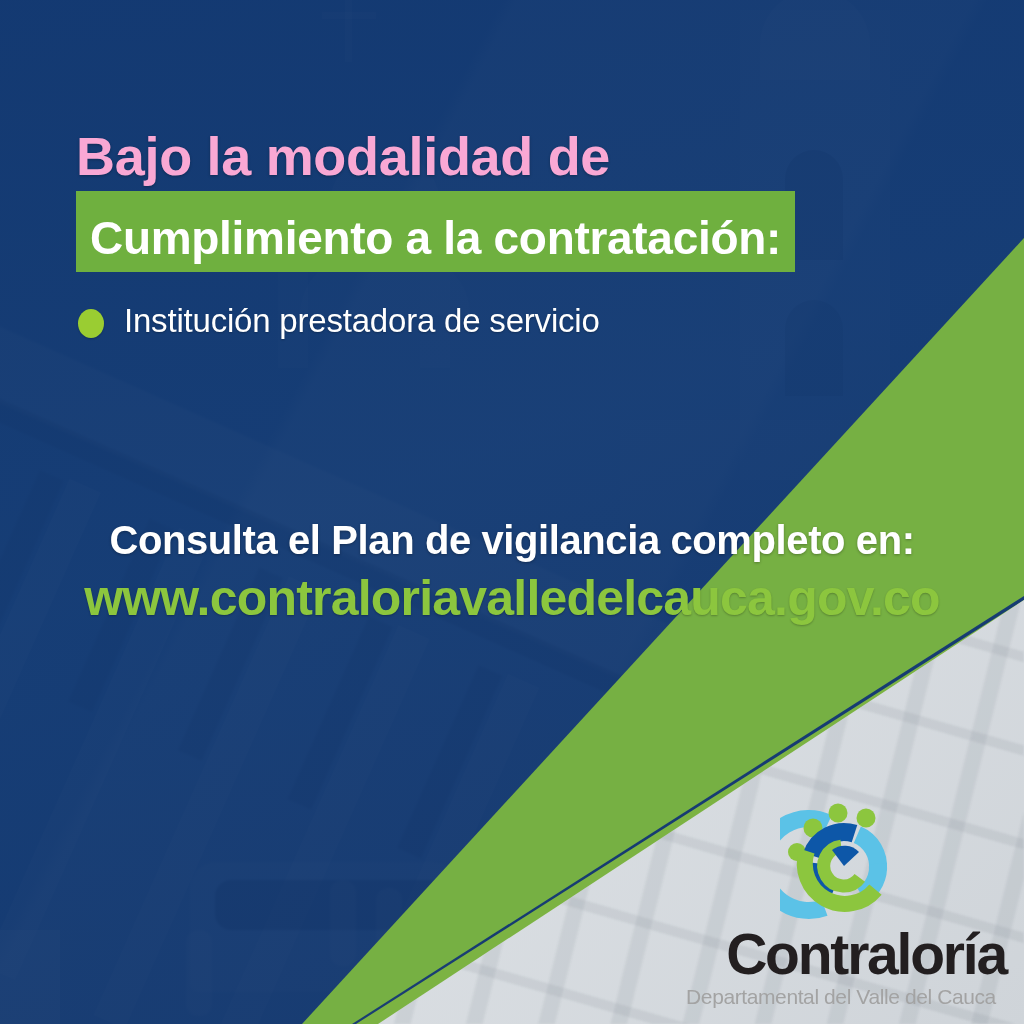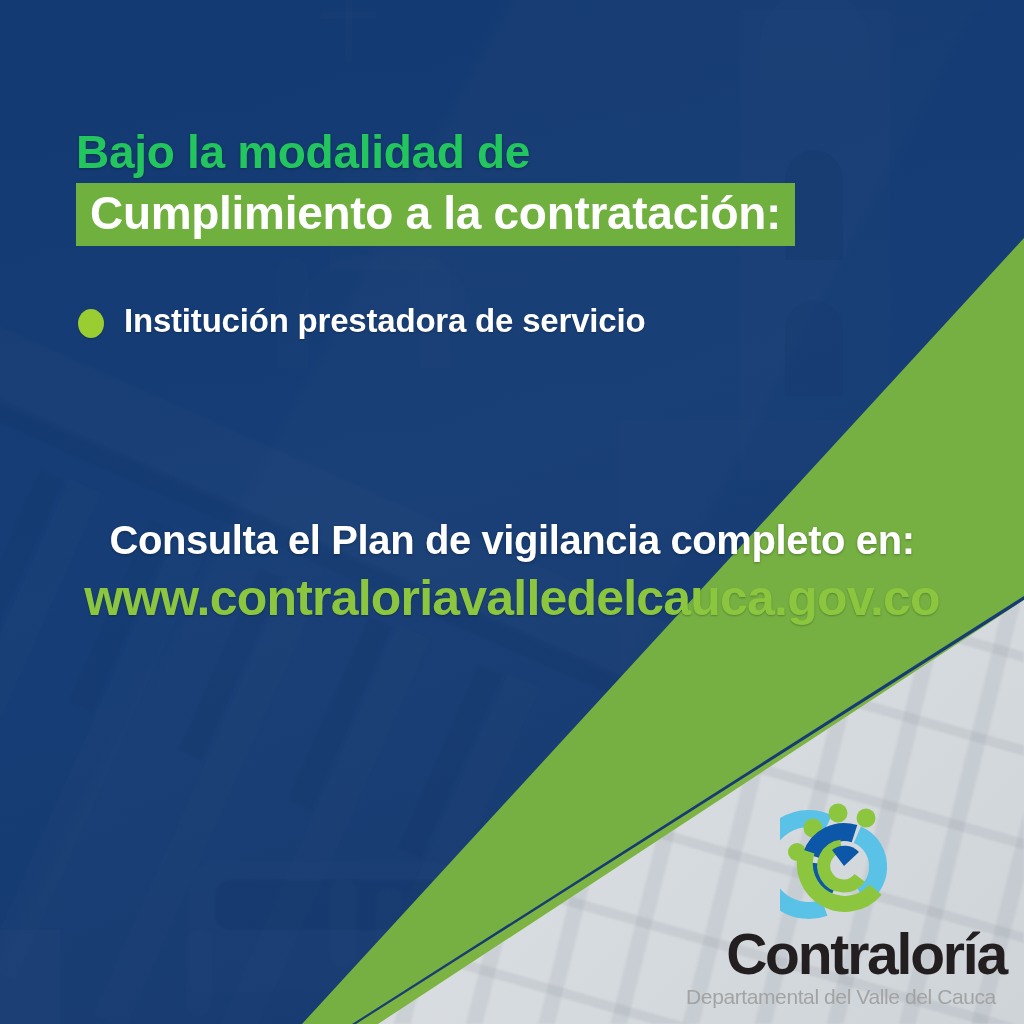--- a/index.html
+++ b/index.html
@@ -155,45 +155,45 @@
       repeating-linear-gradient(16deg, rgba(90,100,112,0.10) 0px, rgba(90,100,112,0.10) 10px,
                                        rgba(255,255,255,0.00) 10px, rgba(255,255,255,0.00) 90px);
     filter:blur(0.8px);
   }
 
   
   .headline{
     position:absolute; left:76px; top:128px; width:880px;
   }
   .headline-l1{
-    font-size:46px; font-weight:bold; color:#22c55e;
+    font-size:54px; font-weight:bold; color:#f9a8d4;
     letter-spacing:-0.3px; line-height:1.06;
     text-shadow:0 1px 3px rgba(0,0,0,0.28);
   }
   .headline-hl-wrap{ margin-top:6px; display:block; }
   .headline-l2{
     display:inline-block;
     background:#6fb03f;
     color:#ffffff;
     font-size:46px; font-weight:bold;
     letter-spacing:-0.3px; line-height:1.18;
-    padding:3px 14px 6px 14px;
+    padding:20px 14px 6px 14px;
   }
 
   .bullet-block{
     position:absolute; left:78px; top:300px; width:860px;
     display:flex; align-items:flex-start; gap:20px;
   }
   .bullet-dot{
     width:26px; height:29px; border-radius:50%;
     background:#9acd32; flex:0 0 auto; margin-top:9px;
     box-shadow:0 1px 2px rgba(0,0,0,0.2);
   }
   .bullet-text{
-    font-size:33px; font-weight:bold; color:#ffffff;
+    font-size:33px; font-weight:normal; color:#ffffff;
     line-height:1.28; letter-spacing:-0.2px;
     text-shadow:0 1px 2px rgba(0,0,0,0.25);
   }
 
   .consulta{
     position:absolute; left:0; top:518px; width:1024px; text-align:center;
   }
   .consulta-label{
     font-size:40px; font-weight:bold; color:#ffffff;
     letter-spacing:-0.4px;

